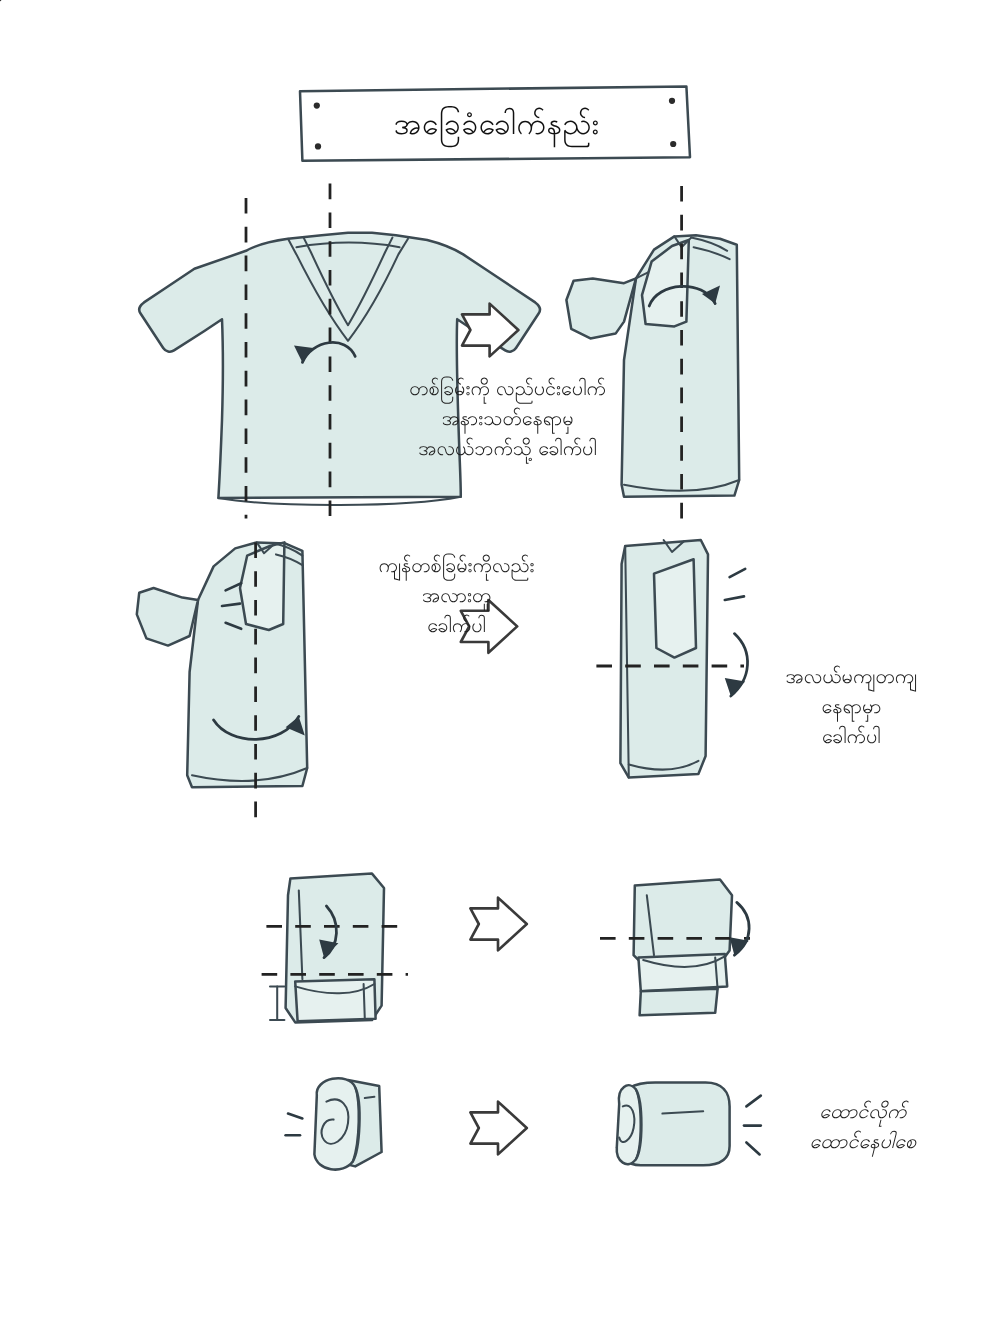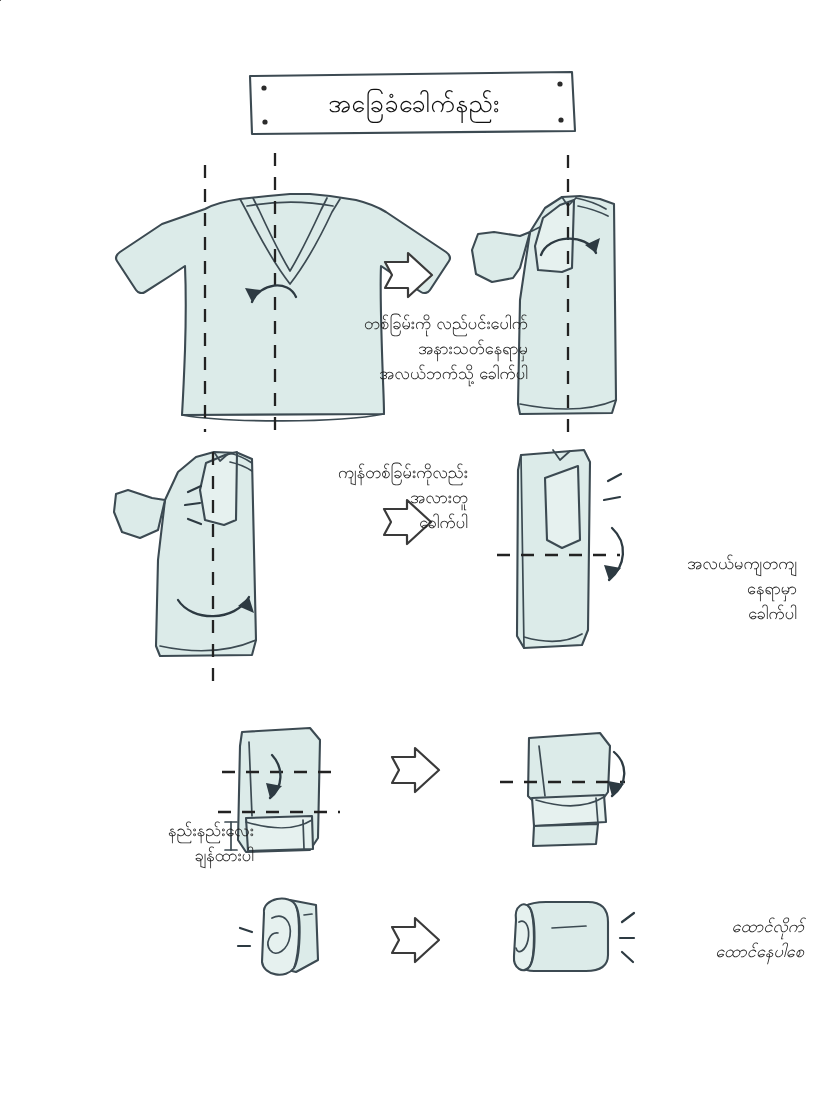--- a/index.html
+++ b/index.html
@@ -28,21 +28,21 @@
   }
   .cap {
     position: absolute;
     font-family: "DejaVu Sans", "Liberation Sans", sans-serif;
     font-size: 16.5px;
     line-height: 1.5;
     color: #1d1d1d;
     white-space: pre-line;
     letter-spacing: 0px;
   }
-  .cap.left  { text-align: right; }
+  .cap.left  { text-align: center; }
   #title-text {
     position: absolute;
     left: 258px;
     top: 80px;
     width: 312px;
     height: 50px;
     display: flex;
     align-items: center;
     justify-content: center;
     font-family: "DejaVu Sans", "Liberation Sans", sans-serif;
@@ -400,29 +400,27 @@
       <path class="arrowOutline" d="M0 0 L 0 0 Z"></path>
     </g>
   </svg>
 
   <div id="title-text">အခြေခံခေါက်နည်း</div>
 
   <div class="cap left" style="left:318px; top:312px; width:210px;">တစ်ခြမ်းကို လည်ပင်းပေါက်
 အနားသတ်နေရာမှ
 အလယ်ဘက်သို့ ခေါက်ပါ</div>
 
-  <div class="cap left" style="left:293px; top:461px; width:175px;">ကျန်တစ်ခြမ်းကိုလည်း
+  <div class="cap left" style="left:293px; top:461px; width:175px;font-family:Liberation Mono, monospace;">ကျန်တစ်ခြမ်းကိုလည်း
 အလားတူ
 ခေါက်ပါ</div>
 
   <div class="cap left" style="left:622px; top:552px; width:175px;">အလယ်မကျတကျ
 နေရာမှာ
 ခေါက်ပါ</div>
 
-  <div class="cap left" style="left:104px; top:819px; width:150px;">နည်းနည်းလေး
-ချန်ထားပါ</div>
 
 
 
   <div class="cap left" style="left:634px; top:915px; width:170px;font-style:italic;">ထောင်လိုက်
 ထောင်နေပါစေ</div>
 
 </div>
 
 </body></html>

